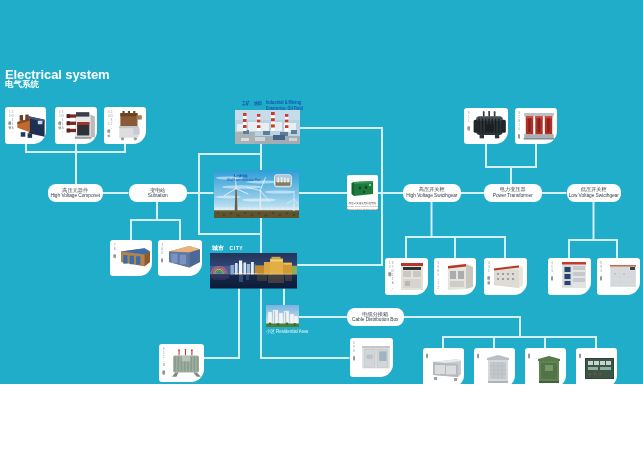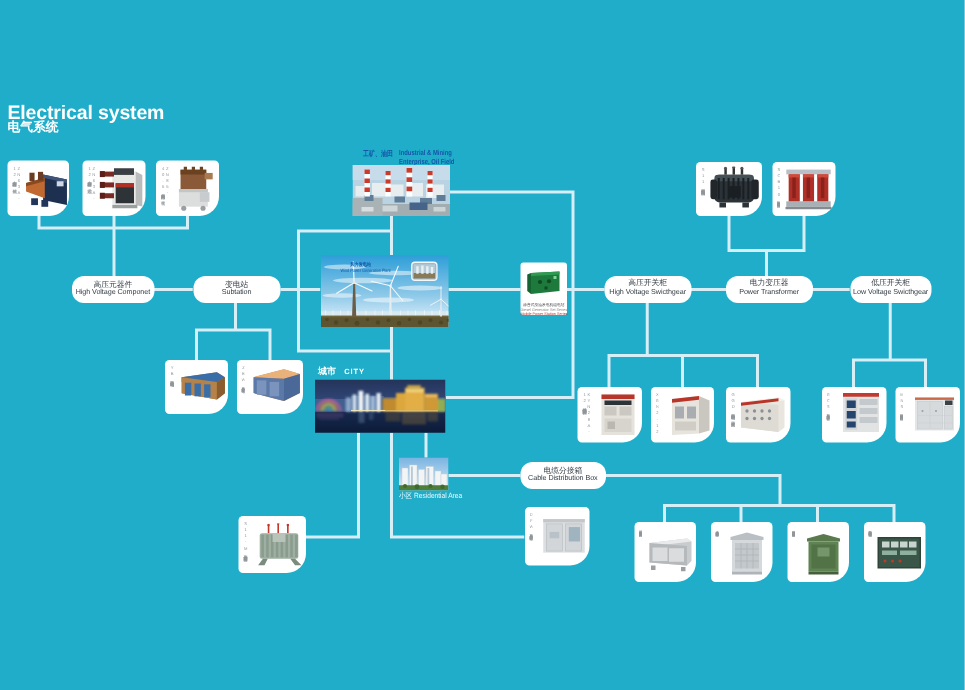--- a/index.html
+++ b/index.html
@@ -1,17 +1,17 @@
 <!DOCTYPE html>
 <html><head>
 <meta charset="utf-8">
 <style>
 html,body{margin:0;padding:0;}
 body{width:643px;height:460px;overflow:hidden;font-family:"Liberation Sans",sans-serif;}
-#canvas{position:relative;width:643px;height:460px;background:#1fadca;}
+#canvas{position:relative;width:643px;height:384px;background:#1fadca;}
 .abs{position:absolute;}
 .ebox{position:absolute;background:#fff;border-radius:3px 3px 13px 3px;}
 .lbl{position:absolute;background:#fff;border-radius:8px;color:#333c44;text-align:center;display:flex;flex-direction:column;justify-content:center;line-height:1.25;}
 .lbl .cn{font-size:5.2px;white-space:nowrap;}
 .lbl .en{font-size:4.8px;white-space:nowrap;letter-spacing:-0.05px;}
 .vtxt{position:absolute;writing-mode:vertical-rl;text-orientation:upright;font-size:2.8px;color:#8f969b;letter-spacing:0.1px;line-height:1;overflow:hidden;}
 </style>
 </head>
 <body>
 <div id="canvas">

